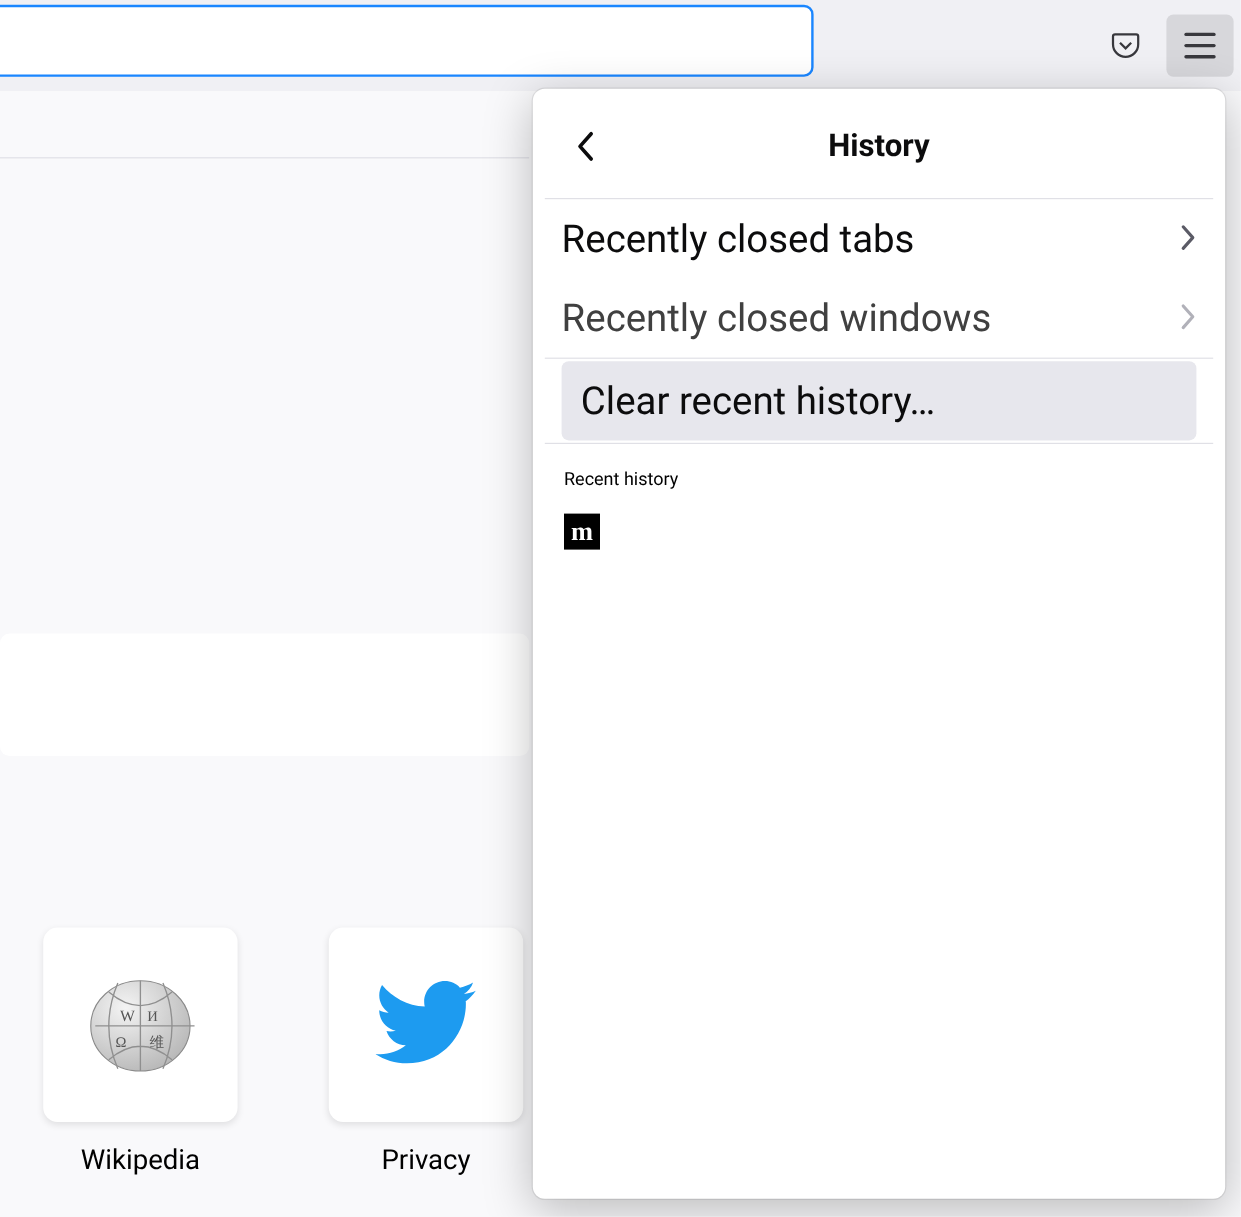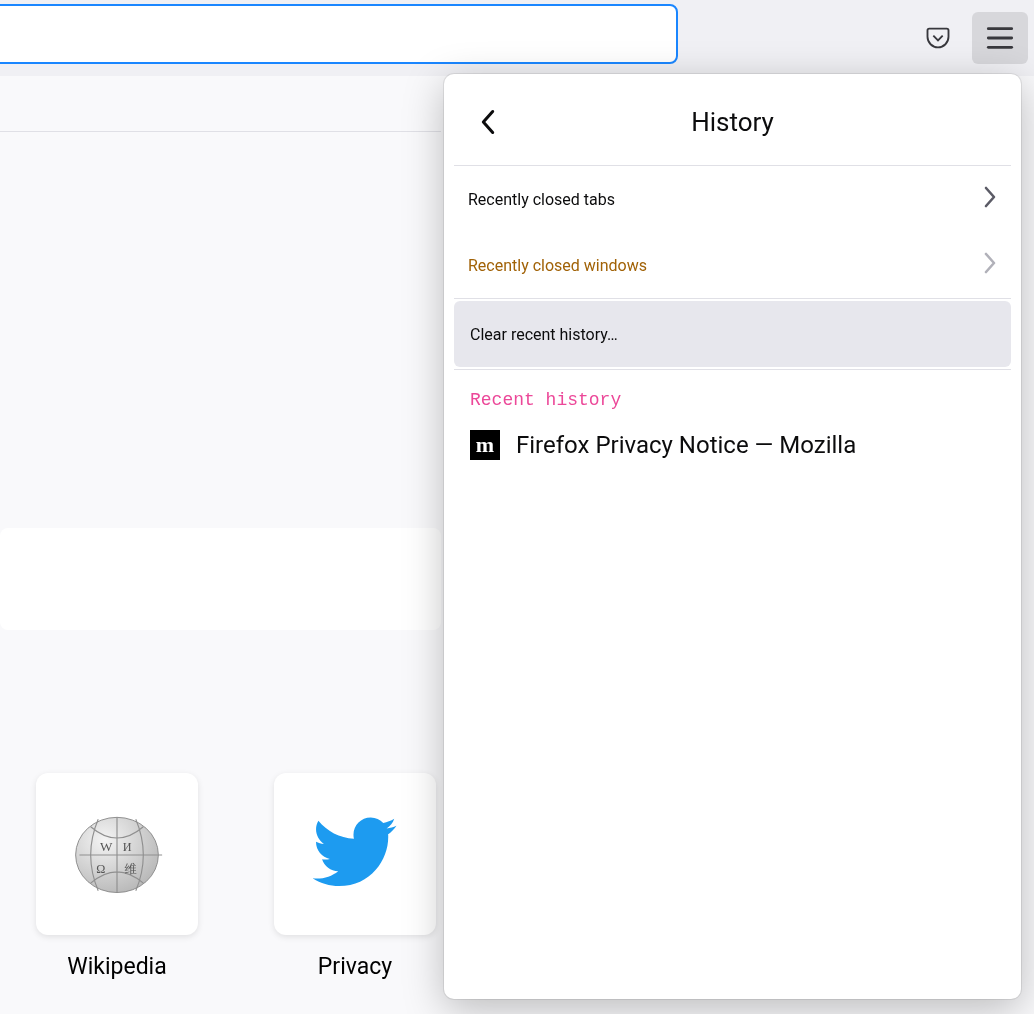--- a/index.html
+++ b/index.html
@@ -153,52 +153,51 @@
       height: 28px;
       display: flex;
       align-items: center;
       justify-content: center;
     }
     .panel-back svg { width: 20px; height: 28px; }
     .panel-title {
       width: 100%;
       text-align: center;
       font-size: 26px;
-      font-weight: 400;
+      font-weight: 700;
       color: #0c0c0d;
     }
 
     .menu-item {
       display: flex;
       align-items: center;
       justify-content: space-between;
       padding: 0 24px;
       height: 66px;
-      font-size: 16px;
+      font-size: 32px;
       color: #0c0c0d;
       gap: 12px;
     }
-    .menu-item.disabled { color: #a16207; }
+    .menu-item.disabled { color: #404040; }
     .menu-item.disabled .chevron svg { stroke:#b1b1b9; }
     .chevron svg { width: 14px; height: 24px; stroke:#5b5b66; }
 
     .divider { border-top: 1px solid #e0e0e6; margin: 0 10px; }
 
     .menu-item.highlight {
       background: #e7e7ed;
       border-radius: 6px;
-      margin: 2px 10px;
+      margin: 2px 24px;
       padding: 0 16px;
     }
 
     .section-label {
       padding: 20px 26px 10px 26px;
-      font-size: 18px;
-      color: #ec4899;
-      font-family: Liberation Mono, monospace;
+      font-size: 15px;
+      color: #000000;
     }
 
     .history-entry {
       display: flex;
       align-items: center;
       gap: 16px;
       padding: 10px 26px;
       font-size: 24px;
       color: #0c0c0d;
     }
@@ -320,15 +319,14 @@
   <div class="menu-item highlight">
     <span>Clear recent history…</span>
   </div>
 
   <div class="divider"></div>
 
   <div class="section-label">Recent history</div>
 
   <div class="history-entry">
     <span class="favicon-mozilla">m</span>
-    <span>Firefox Privacy Notice — Mozilla</span>
   </div>
 </div>
 
 </body></html>

